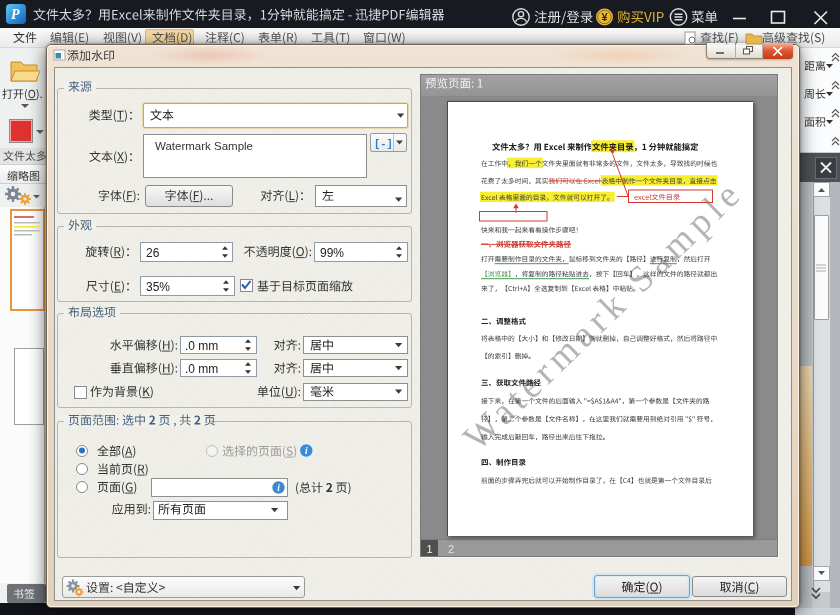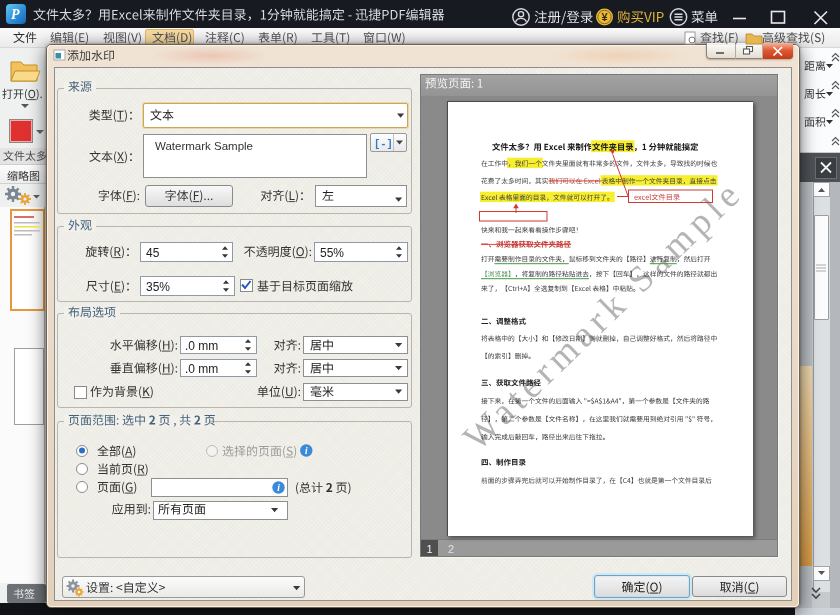--- a/index.html
+++ b/index.html
@@ -58,22 +58,22 @@
 <div class="abs" style="left:143px;top:134px;width:224px;height:44px;background:#fff;border:1px solid #8f8f8f"></div>
 <div class="abs" style="left:370px;top:133px;width:37px;height:19px;background:linear-gradient(#fdfdfd,#e9e9e9);border:1px solid #9a9a9a;border-radius:2px"></div>
 <div class="abs" style="left:393px;top:134px;width:1px;height:17px;background:#c0c0c0"></div>
 <div class="abs" style="left:145px;top:185px;width:88px;height:22px;background:linear-gradient(#f8f8f8,#dedede);border:1px solid #8a8a8a;border-radius:3px"></div>
 <div class="abs" style="left:315px;top:185px;width:92px;height:22px;background:#fff;border:1px solid #8f8f8f"></div>
 <div class="abs" style="left:155px;top:140px;font-size:11.5px;color:#333">Watermark Sample</div>
 
 <div class="abs" style="left:140px;top:242px;width:93px;height:20px;background:#fff;border:1px solid #8f9aa5"></div>
 <div class="abs" style="left:314px;top:242px;width:94px;height:20px;background:#fff;border:1px solid #8f9aa5"></div>
 <div class="abs" style="left:140px;top:276px;width:95px;height:20px;background:#fff;border:1px solid #8f9aa5"></div>
-<div class="abs" style="left:146px;top:245.5px;font-size:12px;color:#222">45</div>
-<div class="abs" style="left:320px;top:245.5px;font-size:12px;color:#222">55%</div>
+<div class="abs" style="left:146px;top:245.5px;font-size:12px;color:#222">26</div>
+<div class="abs" style="left:320px;top:245.5px;font-size:12px;color:#222">99%</div>
 <div class="abs" style="left:146px;top:279.5px;font-size:12px;color:#222">35%</div>
 <div class="abs" style="left:240px;top:279px;width:13px;height:13px;background:#fff;border:1px solid #8a8a8a"></div>
 
 <div class="abs" style="left:180px;top:336px;width:77px;height:18px;background:#fff;border:1px solid #8f9aa5"></div>
 <div class="abs" style="left:180px;top:359px;width:77px;height:18px;background:#fff;border:1px solid #8f9aa5"></div>
 <div class="abs" style="left:303px;top:336px;width:105px;height:18px;background:#fff;border:1px solid #8f8f8f"></div>
 <div class="abs" style="left:303px;top:359px;width:105px;height:18px;background:#fff;border:1px solid #8f8f8f"></div>
 <div class="abs" style="left:303px;top:383px;width:105px;height:18px;background:#fff;border:1px solid #8f8f8f"></div>
 <div class="abs" style="left:185px;top:339px;font-size:12px;color:#222">.0 mm</div>
 <div class="abs" style="left:185px;top:362px;font-size:12px;color:#222">.0 mm</div>

